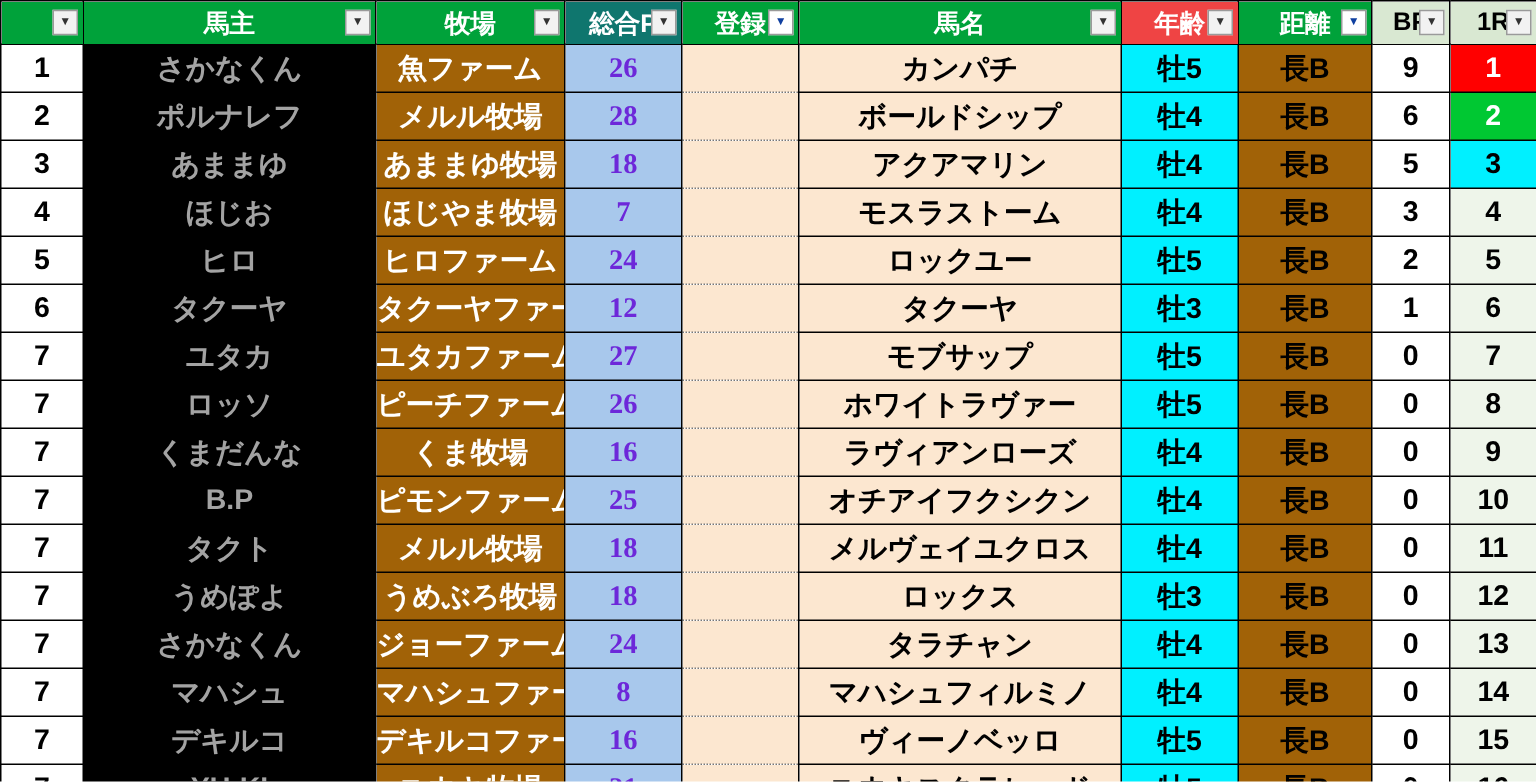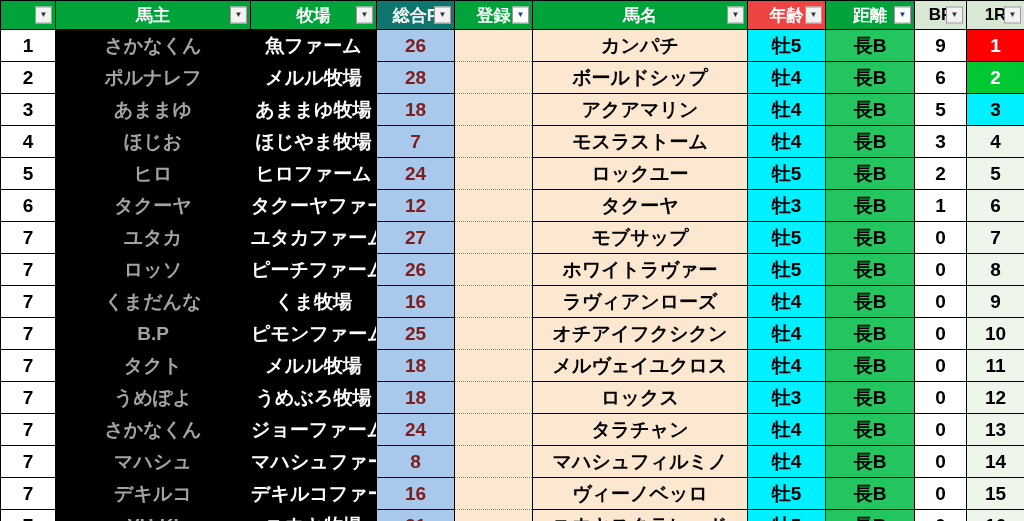--- a/index.html
+++ b/index.html
@@ -65,26 +65,26 @@
     color: #333;
     font-weight: normal;
   }
   .filt.active { background:#ffffff; color:#1040a0; }
 
   
   tr.body td { height: 31px; font-size: 19px; }
 
   .c-rank  { background:#ffffff; color:#000000; font-size:20px; }
   .c-owner { background:#000000; color:#a3a3a3; font-size:18px; }
-  .c-farm  { background:#000000; color:#ffffff; font-size:15px; }
-  .c-pts   { background:#a8c8ec; color:#7f1d1d; font-size:20px; }
+  .c-farm  { background:#a16207; color:#ffffff; font-size:15px; }
+  .c-pts   { background:#a8c8ec; color:#6d28d9; font-size:20px;font-family:Liberation Serif, serif; }
   .c-reg   { background:#fce7d0; color:#000000; border-left:1px dotted #777 !important; border-right:1px dotted #777 !important; border-top:1px dotted #777 !important; border-bottom:1px dotted #777 !important; }
   .c-name  { background:#fce7d0; color:#000000; font-size:18px; }
   .c-age   { background:#00f0ff; color:#000000; font-size:15px; }
-  .c-dist  { background:#22c55e; color:#000000; font-size:16px; }
+  .c-dist  { background:#a16207; color:#000000; font-size:16px; }
   .c-bp    { background:#ffffff; color:#000000; font-size:20px; }
   .c-1r    { background:#eef5ea; color:#000000; font-size:15px; }
   .c-1r.rank1 { background:#ff0000; color:#ffffff; }
   .c-1r.rank2 { background:#00c832; color:#ffffff; }
   .c-1r.rank3 { background:#00f0ff; color:#000000; }
 
   col.w-rank  { width: 55px; }
   col.w-owner { width: 195px; }
   col.w-farm  { width: 126px; }
   col.w-pts   { width: 78px; }

